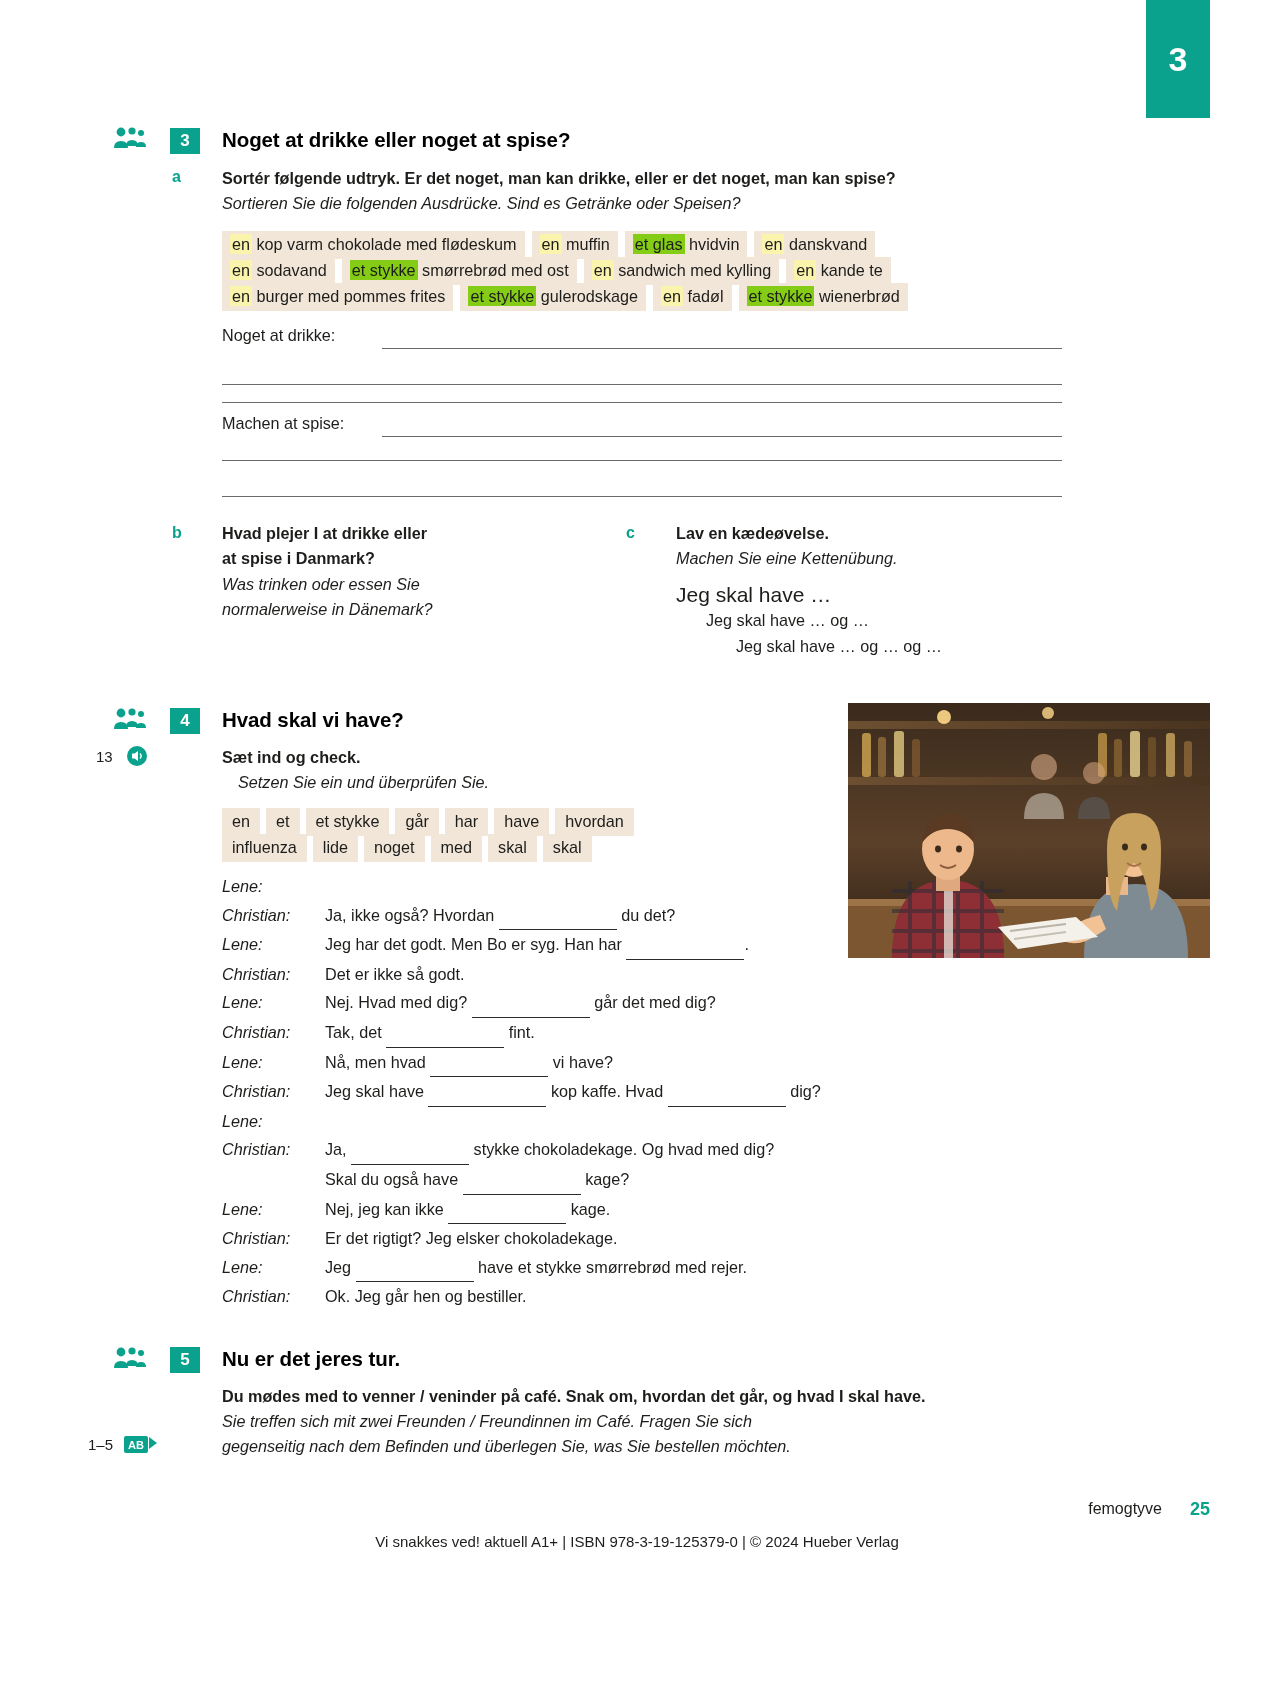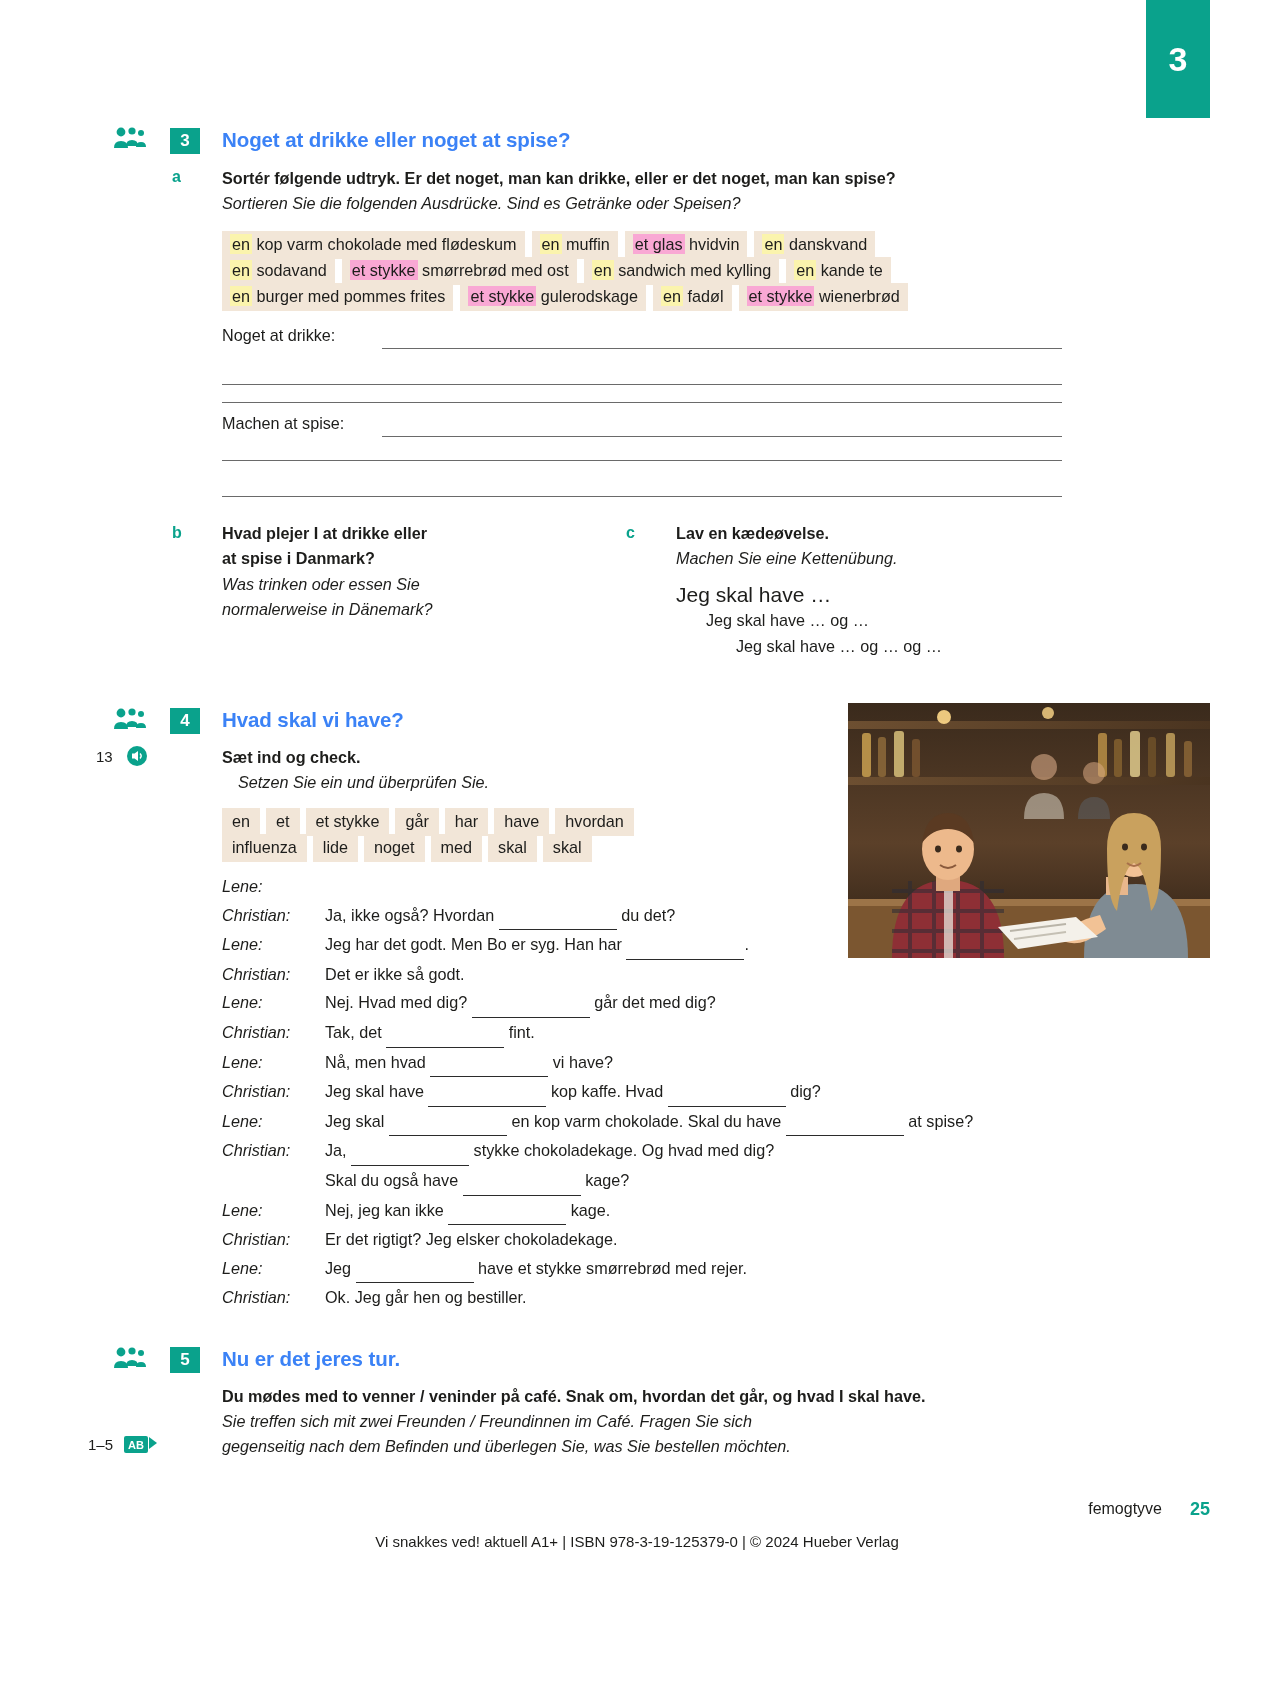--- a/index.html
+++ b/index.html
@@ -30,21 +30,21 @@
 
   .num-badge {
     position: absolute; left: 170px;
     width: 30px; height: 26px;
     background: #0aa28c; color: #fff;
     font-size: 17px; font-weight: bold;
     display: flex; align-items: center; justify-content: center;
   }
   .ex-title {
     position: absolute; left: 222px;
-    color: #3b82f6; font-size: 20.5px; font-weight: bold;
+    color: #000000; font-size: 20.5px; font-weight: bold;
     letter-spacing: -0.1px;
   }
 
   .sub-letter {
     position: absolute; left: 172px;
     color: #0aa28c; font-size: 16px; font-weight: bold;
   }
 
   .da-bold { font-size: 16.2px; font-weight: bold; color:#1d1d1b; line-height: 25px;}
   .de-ital { font-size: 16.2px; font-style: italic; color:#1d1d1b; line-height: 25px;}
@@ -55,21 +55,21 @@
     display: inline-block;
     background: #f2e6d8;
     font-size: 16.2px;
     line-height: 25px;
     padding: 1px 8px 2px 8px;
     margin-right: 7px;
     color: #1d1d1b;
     vertical-align: top;
   }
   .chip .hl-yellow { background: #fbf4ad; padding: 1px 2px; }
-  .chip .hl-blue   { background: #f9a8d4; padding: 1px 2px; text-align: right; }
+  .chip .hl-blue   { background: #84cc16; padding: 1px 2px; text-align: right; }
   .chip.plain { padding: 1px 10px 2px 10px; margin-right: 6px; }
 
   
   .ruleline {
     position: absolute;
     border-bottom: 1.3px solid #6a6a6a;
     height: 0;
   }
   .ruleLabel { position: absolute; left: 222px; font-size: 16.2px; }
 
@@ -313,21 +313,20 @@
       <div class="dlg-row">
         <div class="dlg-spk">Lene:</div>
         <div class="dlg-txt">Nå, men hvad <span class="blank-m">&nbsp;</span> vi have?</div>
       </div>
       <div class="dlg-row">
         <div class="dlg-spk">Christian:</div>
         <div class="dlg-txt">Jeg skal have <span class="blank-m">&nbsp;</span> kop kaffe. Hvad <span class="blank-m">&nbsp;</span> dig?</div>
       </div>
       <div class="dlg-row">
         <div class="dlg-spk">Lene:</div>
-        <div class="dlg-txt">Jeg skal <span class="blank-m">&nbsp;</span> en kop varm chokolade. Skal du have <span class="blank-m">&nbsp;</span> at spise?</div>
       </div>
       <div class="dlg-row">
         <div class="dlg-spk">Christian:</div>
         <div class="dlg-txt">Ja, <span class="blank-m">&nbsp;</span> stykke chokoladekage. Og hvad med dig?</div>
       </div>
       <div class="dlg-row">
         <div class="dlg-spk"></div>
         <div class="dlg-txt">Skal du også have <span class="blank-m">&nbsp;</span> kage?</div>
       </div>
       <div class="dlg-row">

